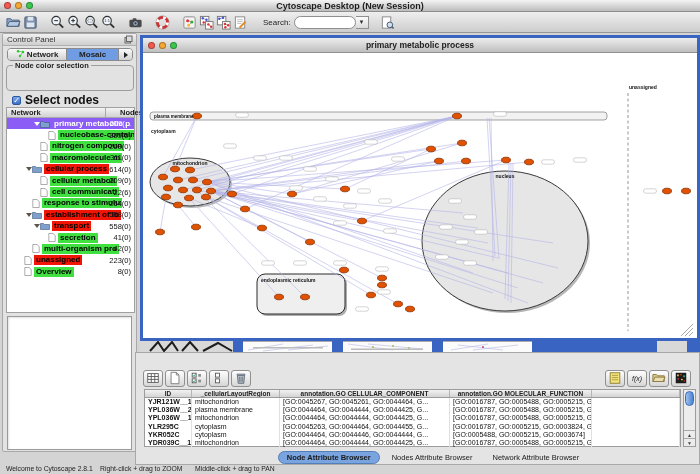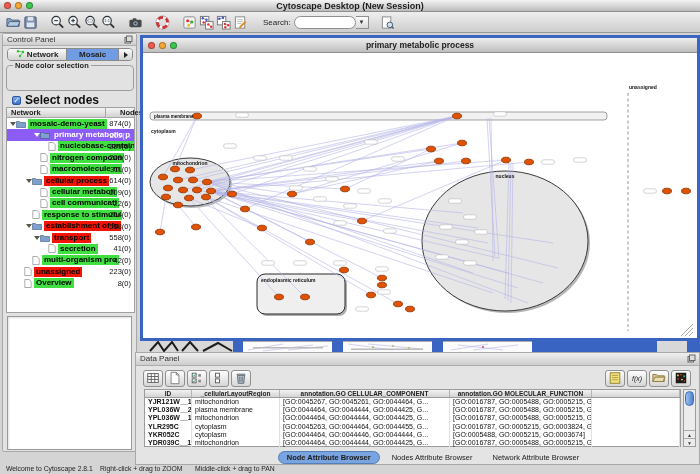--- a/index.html
+++ b/index.html
@@ -272,33 +272,20 @@
     <div class="checkbox-row">
       <span class="checkbox">✓</span>
       <span class="checkbox-label">Select nodes</span>
     </div>
     <div class="tree-wrap">
       <div class="tree-header">
         <span class="c1">Network</span>
         <span class="c2">Nodes</span>
       </div>
       <div class="tree-rows" id="tree-rows">
-          <div class="tree-row">
-            <span style="flex: 0 0 2px;"></span>
-            <span class="tri">
-              <i></i>
-            </span>
-            <span class="ticon">
-              <svg width="10" height="8" viewBox="0 0 10 8">
-                <path d="M.5 7.5v-6h3l1 1h5v5z" fill="#7fa0cc" stroke="#3d5a82" stroke-width=".6"></path>
-              </svg>
-            </span>
-            <span class="hl green">mosaic-demo-yeast</span>
-            <span class="tcount">874(0)</span>
-          </div>
           <div class="tree-row sel">
             <span style="flex: 0 0 26px;"></span>
             <span class="tri">
               <i></i>
             </span>
             <span class="ticon">
               <svg width="10" height="8" viewBox="0 0 10 8">
                 <path d="M.5 7.5v-6h3l1 1h5v5z" fill="#7fa0cc" stroke="#3d5a82" stroke-width=".6"></path>
               </svg>
             </span>
@@ -644,29 +631,20 @@
           <line x1="30" y1="8" x2="75" y2="3" class="edge"></line>
           <line x1="15" y1="3" x2="60" y2="8" class="edge"></line>
           <circle cx="40" cy="5" r="1" fill="#c46"></circle>
         </svg>
       </div>
     <div class="bb" style="left:392px;width:125px"></div>
     <div class="bb" style="left:547px;width:13px"></div>
   </div>
 
   <div class="data-panel">
-    <div class="dp-header">
-      <span class="panel-title">Data Panel</span>
-      <span class="float-icon">
-        <svg viewBox="0 0 9 9">
-            <rect x="1" y="2.5" width="5.5" height="5.5" fill="none" stroke="#666"></rect>
-            <rect x="2.5" y="1" width="5.5" height="5.5" fill="#ddd" stroke="#666"></rect>
-          </svg>
-      </span>
-    </div>
     <div class="dp-toolbar">
       <span id="dp-left-icons" style="display:flex">
           <div class="dp-btn">
             <svg viewBox="0 0 16 16">
               <rect x="2" y="3" width="12" height="10" fill="#fff" stroke="#555"></rect>
               <line x1="2" y1="6.3" x2="14" y2="6.3" stroke="#555"></line>
               <line x1="2" y1="9.6" x2="14" y2="9.6" stroke="#555"></line>
               <line x1="6" y1="3" x2="6" y2="13" stroke="#555"></line>
               <line x1="10" y1="3" x2="10" y2="13" stroke="#555"></line>
             </svg>

